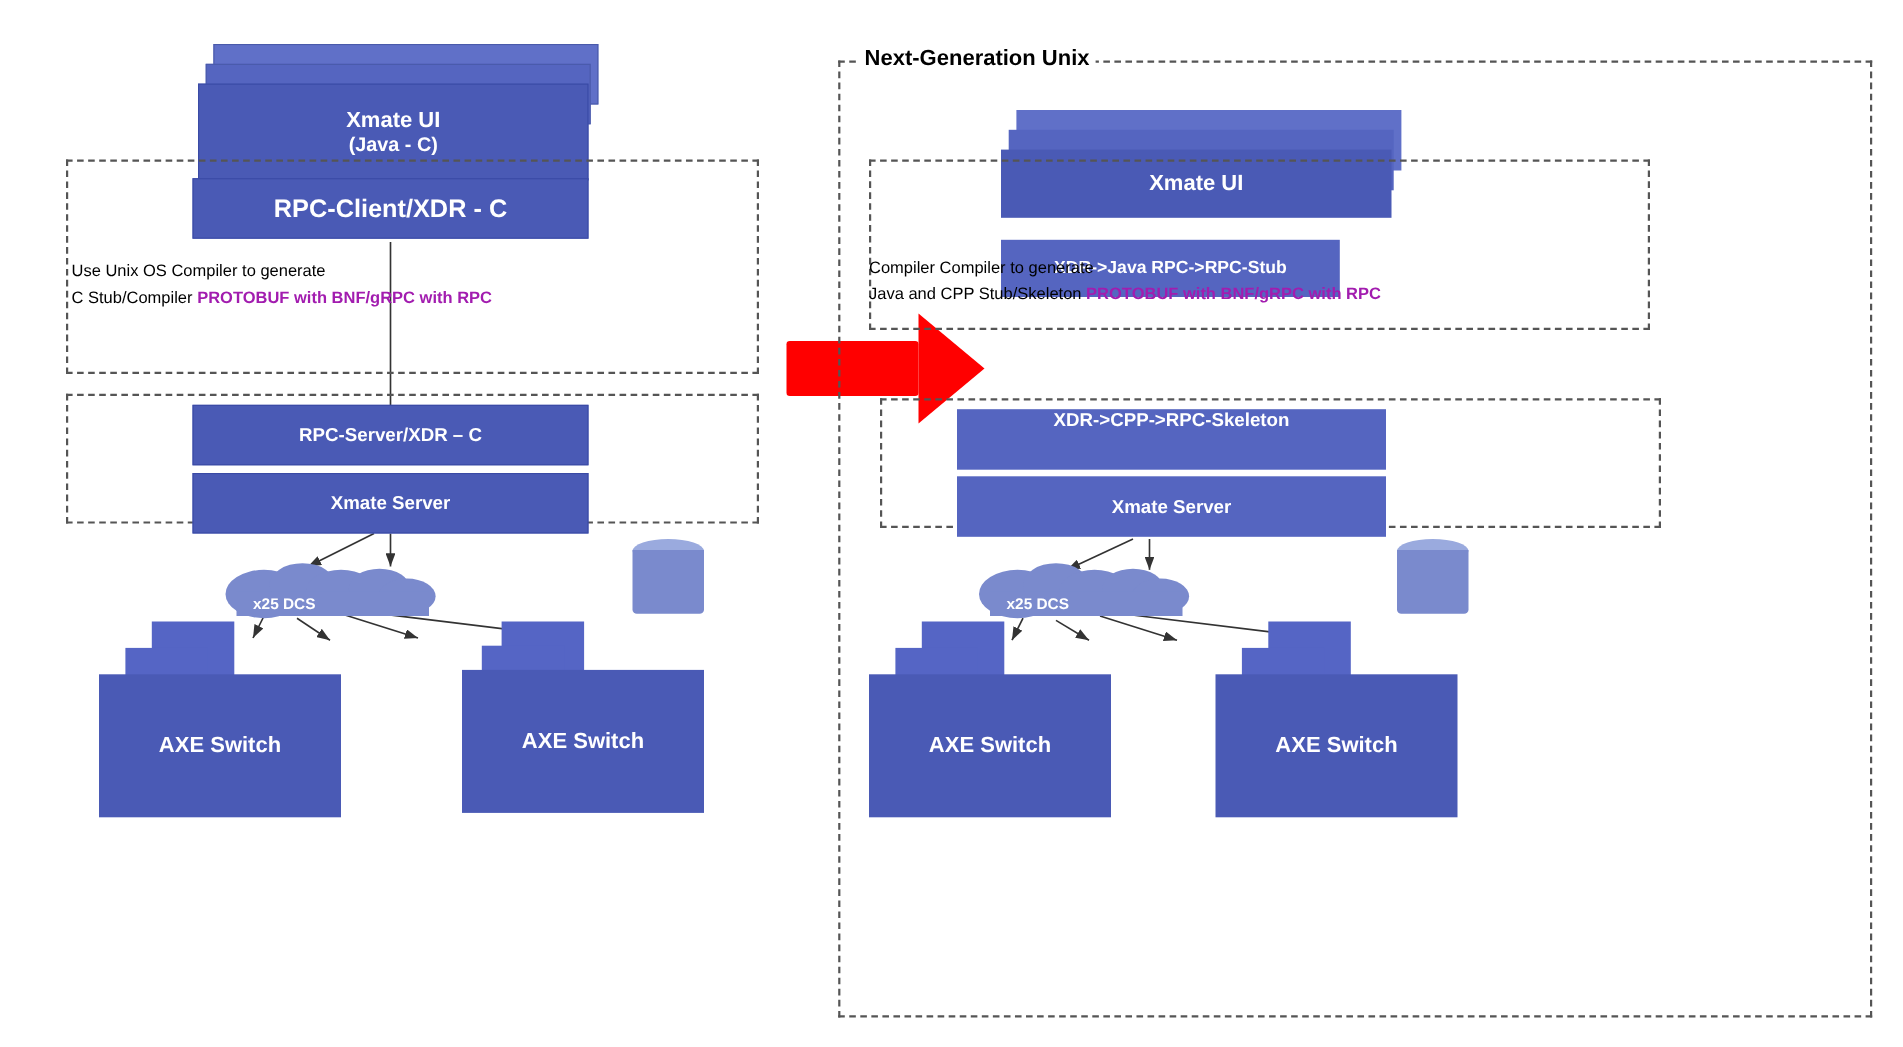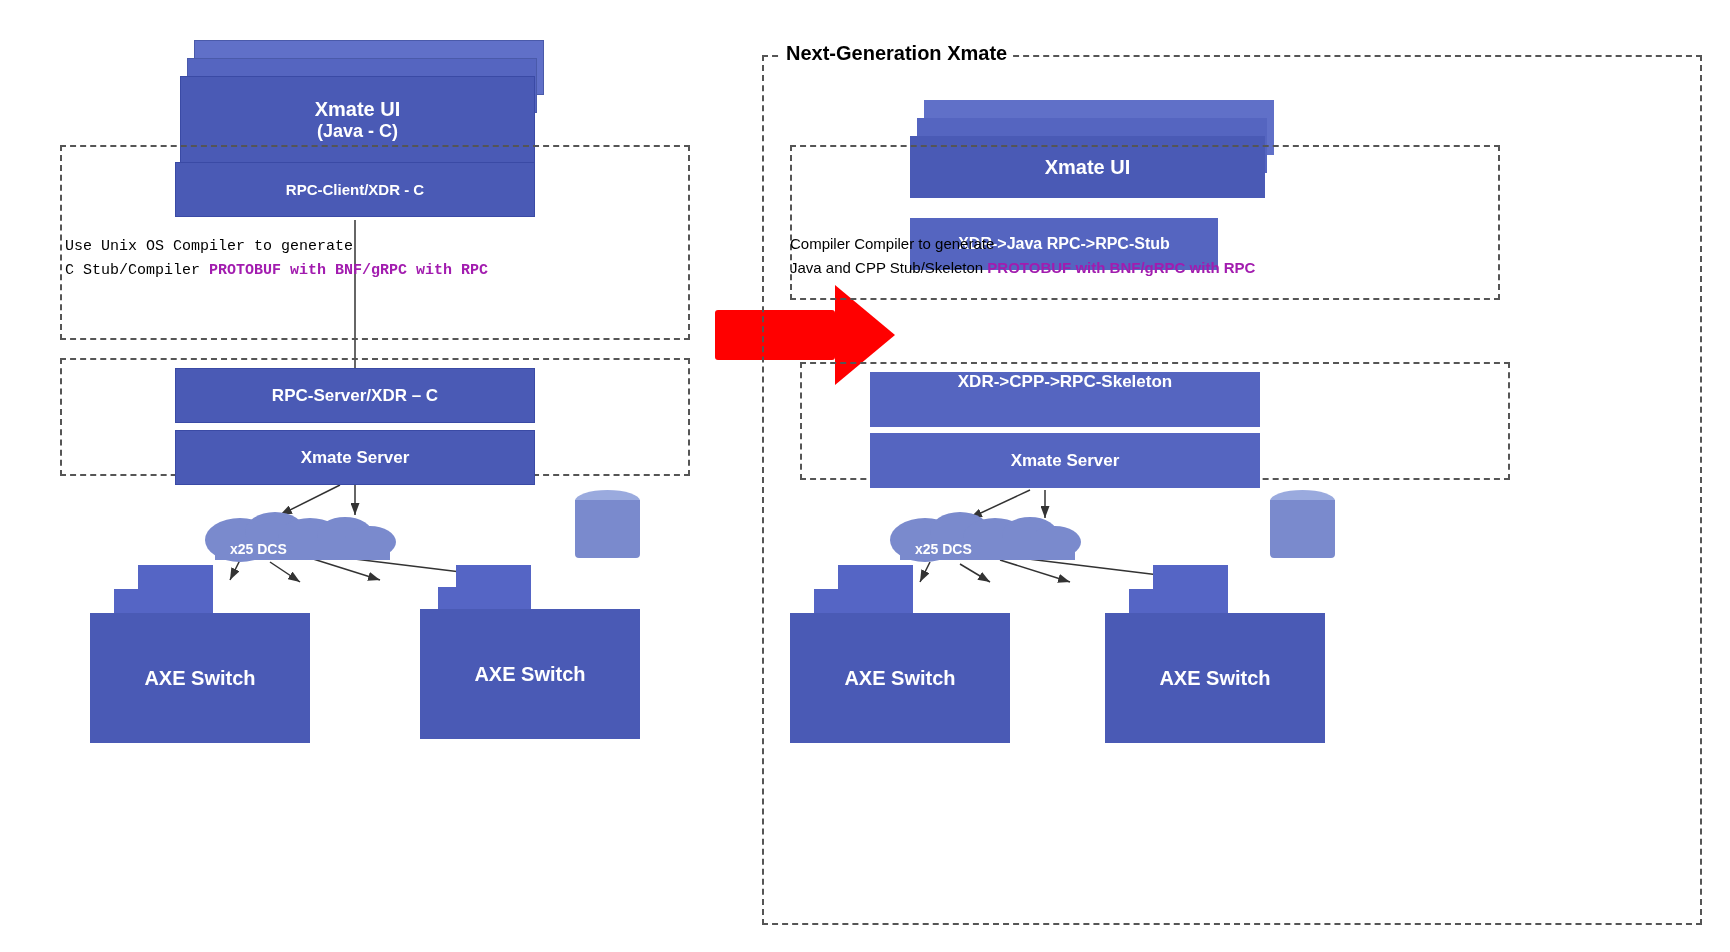--- a/index.html
+++ b/index.html
@@ -76,24 +76,24 @@
     <div style="position:absolute; left:7px; top:18px; width:350px; height:55px; background:#5565c0; border:1px solid #4a5aaa;"></div>
     <div style="position:absolute; left:0; top:36px; width:355px; height:88px; background:#4a5ab5; border:1px solid #3a4aa5; display:flex; align-items:center; justify-content:center; flex-direction:column;">
       <span style="color:white; font-size:20px; font-weight:bold;">Xmate UI</span>
       <span style="color:white; font-size:18px; font-weight:bold;">(Java - C)</span>
     </div>
   </div>
 
   <div style="position:absolute; left:60px; top:145px; width:630px; height:195px; border:2px dashed #555;"></div>
 
   <div style="position:absolute; left:175px; top:162px; width:360px; height:55px; background:#4a5ab5; border:1px solid #3a4aa5; display:flex; align-items:center; justify-content:center;">
-    <span style="color:white; font-size:15px; font-weight:bold;">RPC-Client/XDR - C</span>
-  </div>
-
-  <div style="position:absolute; left:65px; top:235px; font-size:15px; color:#000; line-height:1.6;font-family:Liberation Mono, monospace;">
+    <span style="color:white; font-size:23px; font-weight:bold;">RPC-Client/XDR - C</span>
+  </div>
+
+  <div style="position:absolute; left:65px; top:235px; font-size:15px; color:#000; line-height:1.6;">
     <div>Use Unix OS Compiler to generate</div>
     <div>
       <span>C  Stub/Compiler </span><span class="red-bold">PROTOBUF with BNF/gRPC with RPC</span>
     </div>
   </div>
 
   <div style="position:absolute; left:60px; top:358px; width:630px; height:118px; border:2px dashed #555;"></div>
 
   <div style="position:absolute; left:175px; top:368px; width:360px; height:55px; background:#4a5ab5; border:1px solid #3a4aa5; display:flex; align-items:center; justify-content:center;">
     <span style="color:white; font-size:17px; font-weight:bold;">RPC-Server/XDR – C</span>
@@ -133,21 +133,21 @@
     <div style="position:absolute; left:36px; top:0; width:75px; height:85px; background:#5565c5;"></div>
     <div style="position:absolute; left:18px; top:22px; width:75px; height:85px; background:#5565c5;"></div>
 
     <div style="position:absolute; left:0; top:44px; width:220px; height:130px; background:#4a5ab5; display:flex; align-items:center; justify-content:center;">
       <span style="color:white; font-size:20px; font-weight:bold;">AXE Switch</span>
     </div>
   </div>
 
   <div style="position:absolute; left:762px; top:55px; width:940px; height:870px; border:2px dashed #555;"></div>
 
-  <div style="position:absolute; left:780px; top:42px; font-size:20px; font-weight:bold; color:#000; background:white; padding:0 6px;">Next-Generation Xmate</div>
+  <div style="position:absolute; left:780px; top:42px; font-size:20px; font-weight:bold; color:#000; background:white; padding:0 6px;">Next-Generation Unix</div>
 
   <div style="position:absolute; left:910px; top:100px;">
     <div style="position:absolute; left:14px; top:0; width:350px; height:55px; background:#6070c8;"></div>
     <div style="position:absolute; left:7px; top:18px; width:350px; height:55px; background:#5565c0;"></div>
     <div style="position:absolute; left:0; top:36px; width:355px; height:62px; background:#4a5ab5; display:flex; align-items:center; justify-content:center;">
       <span style="color:white; font-size:20px; font-weight:bold;">Xmate UI</span>
     </div>
   </div>
 
   <div style="position:absolute; left:910px; top:218px; width:308px; height:52px; background:#5565c0; display:flex; align-items:center; justify-content:center;">

